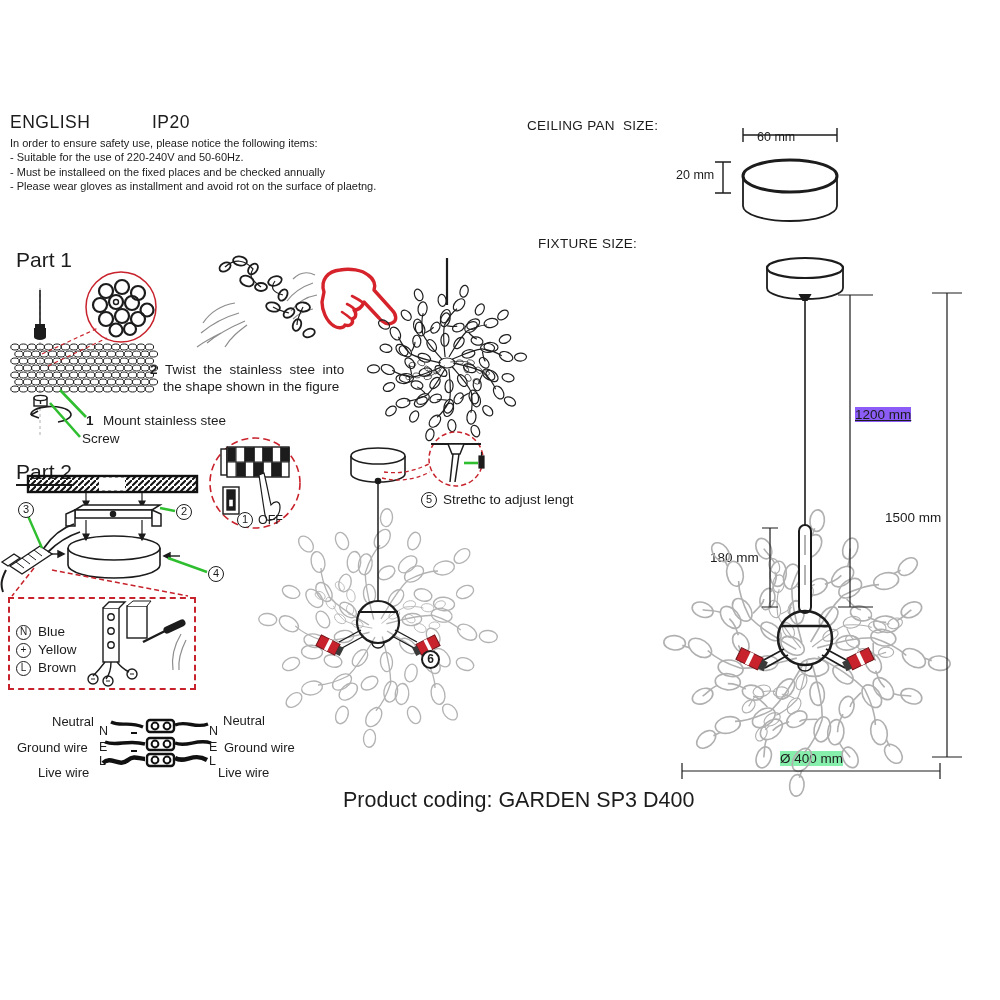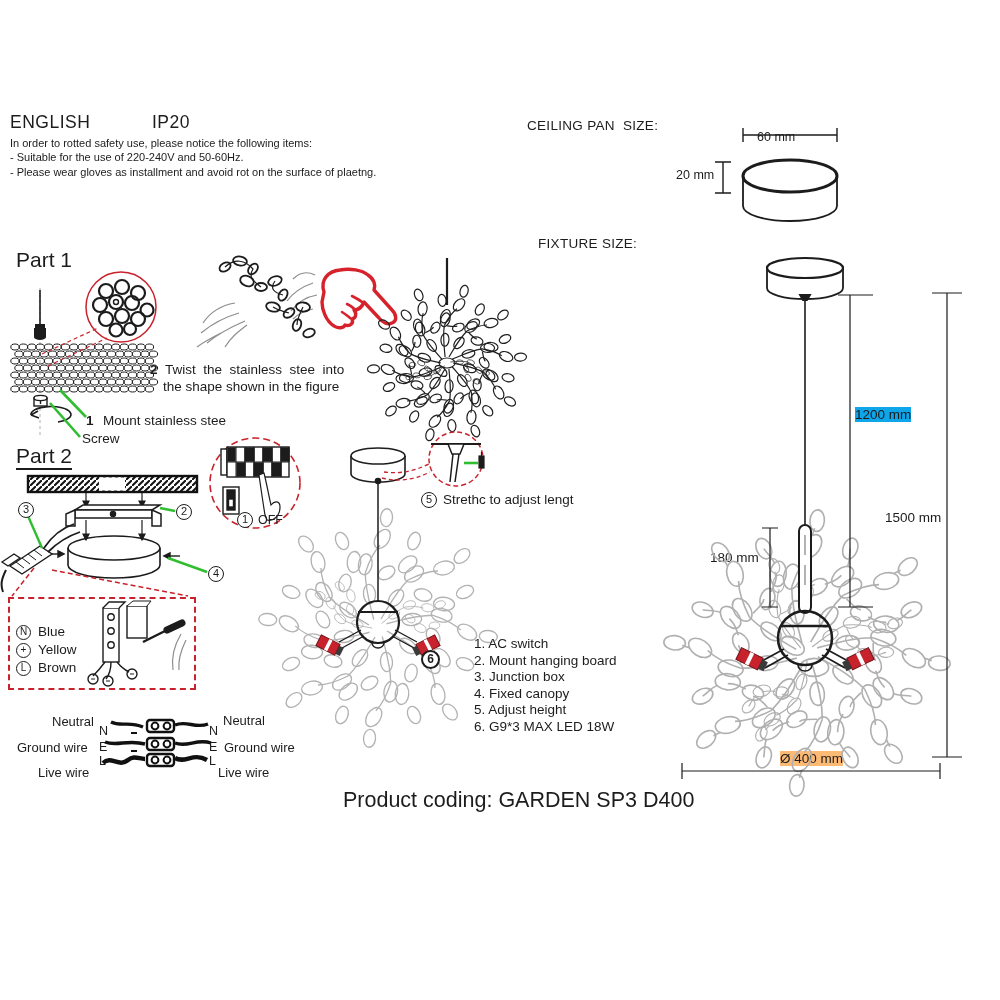--- a/index.html
+++ b/index.html
@@ -32,43 +32,44 @@
 </style>
 </head>
 <body>
 
 <div class="page">
 
   <span class="abs h1" style="left:10px;top:112px;">ENGLISH</span>
   <span class="abs h1" style="left:152px;top:112px;">IP20</span>
 
   <div class="abs body-txt" style="left:10px;top:136px;width:560px;">
-    <div>In order to rotted safety use, please notice the following items:</div>
+    <div>In order to ensure safety use, please notice the following items:</div>
     <div>- Suitable for the use of 220-240V and 50-60Hz.</div>
+    <div>- Must be installeed on the fixed places and be checked annually</div>
     <div>- Please wear gloves as installment and avoid rot on the surface of plaetng.</div>
   </div>
 
   <span class="abs sec-label pre" style="left:527px;top:118px;">CEILING PAN  SIZE:</span>
   <span class="abs dim" style="left:757px;top:115px;margin-top:15px;">60 mm</span>
   <span class="abs dim" style="left:676px;top:168px;">20 mm</span>
 
   <svg class="abs" style="left:655px;top:125px;" width="300" height="100" viewBox="0 0 300 100">
     <g stroke="#1c1c1c" fill="none" stroke-width="1.4">
       <path d="M88 10 H182 M88 3 V17 M182 3 V17"></path>
       <path d="M68 37 V68 M60 37 H76 M60 68 H76"></path>
       <ellipse cx="135" cy="51" rx="47" ry="16" stroke-width="3"></ellipse>
       <path d="M88 51 V81 A47 15 0 0 0 182 81 V51" stroke-width="1.8"></path>
     </g>
   </svg>
 
   <span class="abs sec-label" style="left:538px;top:236px;">FIXTURE SIZE:</span>
-  <span class="abs dim2" style="left:855px;top:407px;background:#0ea5e9;">1200 mm</span>
+  <span class="abs dim2" style="left:855px;top:407px;background:#8b5cf6;text-decoration:underline;">1200 mm</span>
   <span class="abs dim2" style="left:885px;top:510px;background:#fff;">1500 mm</span>
   <span class="abs dim2" style="left:710px;top:550px;background:#fff;">180 mm</span>
-  <span class="abs dim2" style="left:780px;top:751px;background:#fdba74;">Ø 400 mm</span>
+  <span class="abs dim2" style="left:780px;top:751px;background:#86efac;">Ø 400 mm</span>
 
   <svg class="abs" style="left:670px;top:255px;" width="290" height="530" viewBox="0 0 290 530">
     <defs>
       <g id="brR" fill="none">
         <path d="M2,-6 C8,-16 12,-24 20,-32"></path>
         <ellipse cx="12" cy="-20" rx="6.5" ry="4" transform="rotate(-50 12 -20)"></ellipse>
         <ellipse cx="24" cy="-36" rx="7" ry="4.5" transform="rotate(-35 24 -36)"></ellipse>
         <path d="M20,-32 C28,-36 34,-38 40,-38"></path>
         <ellipse cx="44" cy="-40" rx="7" ry="4.5" transform="rotate(-12 44 -40)"></ellipse>
         <ellipse cx="56" cy="-48" rx="6" ry="4" transform="rotate(-40 56 -48)"></ellipse>
@@ -270,21 +271,21 @@
       <use href="#brT" transform="rotate(252)"></use>
         <use href="#brT" transform="rotate(288)"></use>
       <use href="#brT" transform="rotate(324)"></use>
       <use href="#brT" transform="rotate(55) scale(0.55)"></use>
       <use href="#brT" transform="rotate(200) scale(0.55)"></use>
       <ellipse cx="0" cy="0" rx="8" ry="5"></ellipse>
         <ellipse cx="-6" cy="8" rx="7" ry="4" transform="rotate(40 -6 8)"></ellipse>
     </g>
   </svg>
 
-  <span class="abs part-title underlined" style="left:16px;top:444px;text-align:right;">Part 2</span>
+  <span class="abs part-title underlined" style="left:16px;top:460px;text-align:right;">Part 2</span>
 
   <svg class="abs" style="left:0px;top:450px;" width="240" height="152" viewBox="0 0 240 152">
     <defs>
       <pattern id="hp" patternUnits="userSpaceOnUse" width="6" height="6">
         <path d="M-1,7 L7,-1" stroke="#111" stroke-width="2"></path>
       </pattern>
     </defs>
     <rect x="28" y="26" width="169" height="16" fill="url(#hp)" stroke="#111" stroke-width="2.4"></rect>
     <rect x="99" y="27.5" width="26" height="13" fill="#fff"></rect>
 
@@ -464,28 +465,20 @@
       <rect x="-6" y="-6" width="21" height="12" fill="#c8232c" stroke="#6f1116"></rect>
       <rect x="2.5" y="-6" width="3.5" height="12" fill="#fff"></rect>
       <rect x="-11" y="-4.5" width="5" height="9" fill="#3a3a3a"></rect>
     </g>
   </svg>
 
   <span class="co" style="left:421px;top:492px;">5</span>
   <span class="abs step" style="left:443px;top:492px;">Strethc to adjust lengt</span>
   <span class="co co-big" style="left:421px;top:650px;">6</span>
 
-  <div class="abs list" style="left:474px;top:636px;">
-    <div>1. AC switch</div>
-    <div>2. Mount hanging board</div>
-    <div>3. Junction box</div>
-    <div>4. Fixed canopy</div>
-    <div>5. Adjust height</div>
-    <div>6. G9*3 MAX LED 18W</div>
-  </div>
 
   <div class="abs product" style="left:343px;top:744px;">
     <span>Product coding:</span>
     <span>GARDEN SP3 D400</span>
   </div>
 
   <span class="abs wlabel" style="left:52px;top:714px;">Neutral</span>
   <span class="abs wlabel" style="left:17px;top:740px;">Ground wire</span>
   <span class="abs wlabel" style="left:38px;top:765px;">Live wire</span>
   <span class="abs wletter" style="left:99px;top:724px;">N</span>

